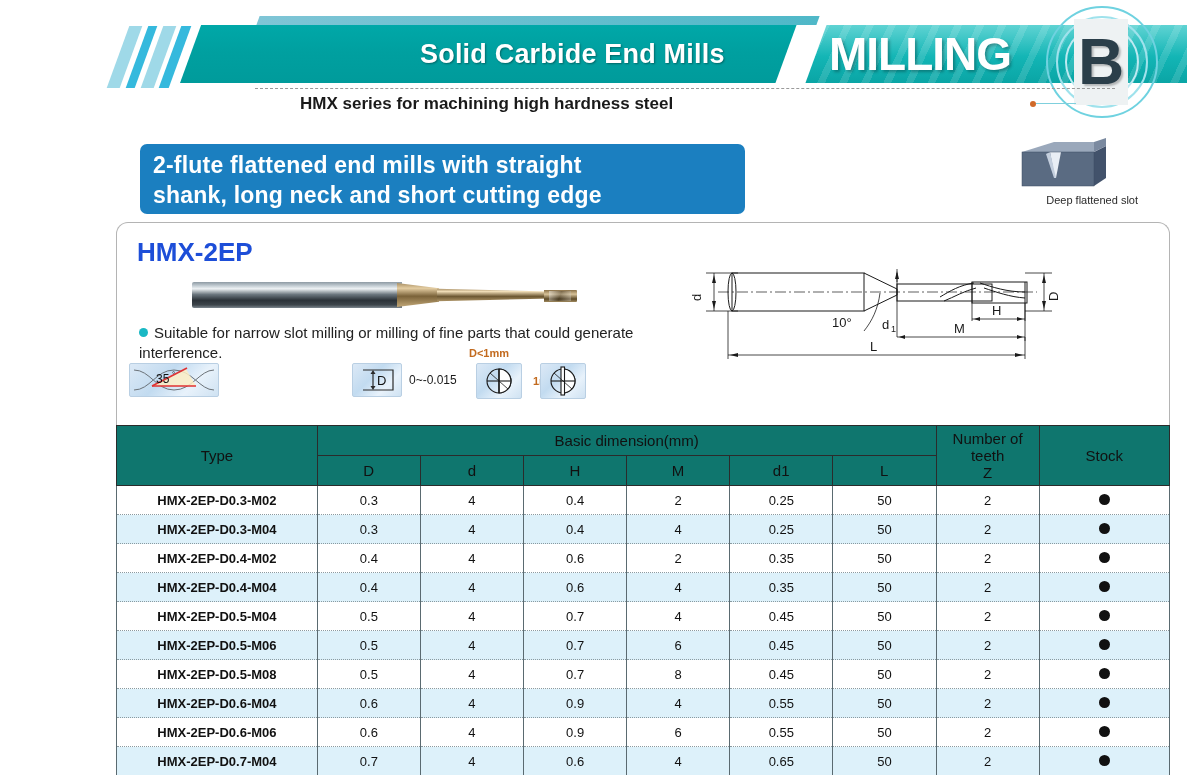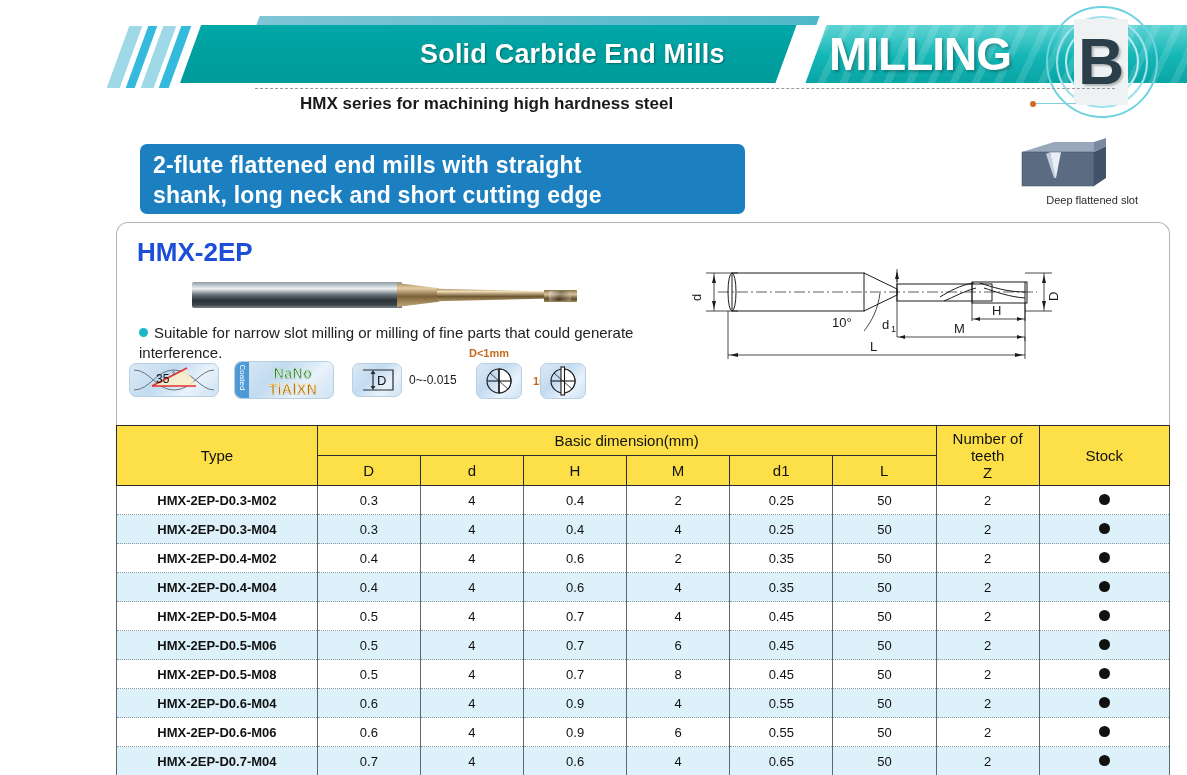--- a/index.html
+++ b/index.html
@@ -156,21 +156,21 @@
     position:absolute; left:22px; top:100px; width:560px;
     font-size:15px; color:#222; line-height:20px;
   }
   .feature-bullet {
     display:inline-block; width:9px; height:9px; border-radius:50%;
     background:#1ab8c4; margin-right:6px; vertical-align:1px;
   }
 
   
   .tile {
-    position:absolute; border-radius:7px;
+    position:absolute; border-radius:2px;
     background: linear-gradient(135deg,#dce9f6 0%, #c2dbf0 40%, #e8f2fb 70%, #cfe2f2 100%);
     border:1px solid #b9cfe3;
   }
   .t-helix { left:12px; top:140px; width:90px; height:34px; }
   .t-nano  { left:117px; top:138px; width:100px; height:38px; padding-left:14px; }
   .t-tol   { left:235px; top:140px; width:50px;  height:34px; }
   .t-e1    { left:359px; top:140px; width:46px;  height:36px; }
   .t-e2    { left:423px; top:140px; width:46px;  height:36px; }
 
   .nano-coated {
@@ -206,21 +206,21 @@
 
   
   table.spec {
     position:absolute; left:116px; top:425px; width:1054px;
     border-collapse:collapse; table-layout:fixed;
   }
   table.spec th, table.spec td {
     border:1px solid #2b2b2b; text-align:center; color:#111;
   }
   table.spec thead th {
-    background:#fde047; font-size:15px; font-weight:normal; padding:4px 2px;
+    background:#0f766e; font-size:15px; font-weight:normal; padding:4px 2px;
   }
   table.spec tbody td {
     font-size:13px; padding:4px 2px; height:29px;
     border-left:1px solid #5a6a70; border-right:1px solid #5a6a70;
     border-top:1px dotted #8a9aa0; border-bottom:1px dotted #8a9aa0;
   }
   table.spec tbody tr td.type-cell {
     font-weight:bold; font-size:13px;
   }
   table.spec tbody tr:nth-child(even) td { background:#ddf1fa; }
@@ -301,29 +301,20 @@
         <path d="M4,6 C20,6 26,26 44,26 C62,26 70,6 84,6" fill="none" stroke="#6b7278" stroke-width="1"></path>
         <path d="M4,26 C20,26 26,6 44,6 C62,6 70,26 84,26" fill="none" stroke="#6b7278" stroke-width="1"></path>
         <path d="M22,22 L66,22 L56,5 Z" fill="#fdeec4" opacity="0.85"></path>
         <line x1="22" y1="22" x2="66" y2="22" stroke="#e03232" stroke-width="1.6"></line>
         <line x1="22" y1="22" x2="57" y2="4" stroke="#e03232" stroke-width="1.6"></line>
         <text x="26" y="19" font-family="Liberation Sans, sans-serif" font-size="12" fill="#111">35</text>
         <text x="42" y="13" font-family="Liberation Sans, sans-serif" font-size="8" fill="#111">°</text>
       </svg>
     </div>
 
-    <div class="tile t-nano">
-      <div class="nano-coated">
-        <span>Coated</span>
-      </div>
-      <div class="nano-txt">
-        <div>NaNo</div>
-        <div>TiAlXN</div>
-      </div>
-    </div>
 
     <div class="tile t-tol">
       <svg width="48" height="32" viewBox="0 0 48 32">
         <path d="M10,6 L40,6 L40,26 L10,26" fill="none" stroke="#2a2a2a" stroke-width="1.2"></path>
         <line x1="20" y1="9" x2="20" y2="23" stroke="#2a2a2a" stroke-width="1.2"></line>
         <polygon points="20,6 17.5,10 22.5,10" fill="#2a2a2a"></polygon>
         <polygon points="20,26 17.5,22 22.5,22" fill="#2a2a2a"></polygon>
         <text x="24" y="21" font-family="Liberation Sans, sans-serif" font-size="13" fill="#111">D</text>
       </svg>
     </div>

